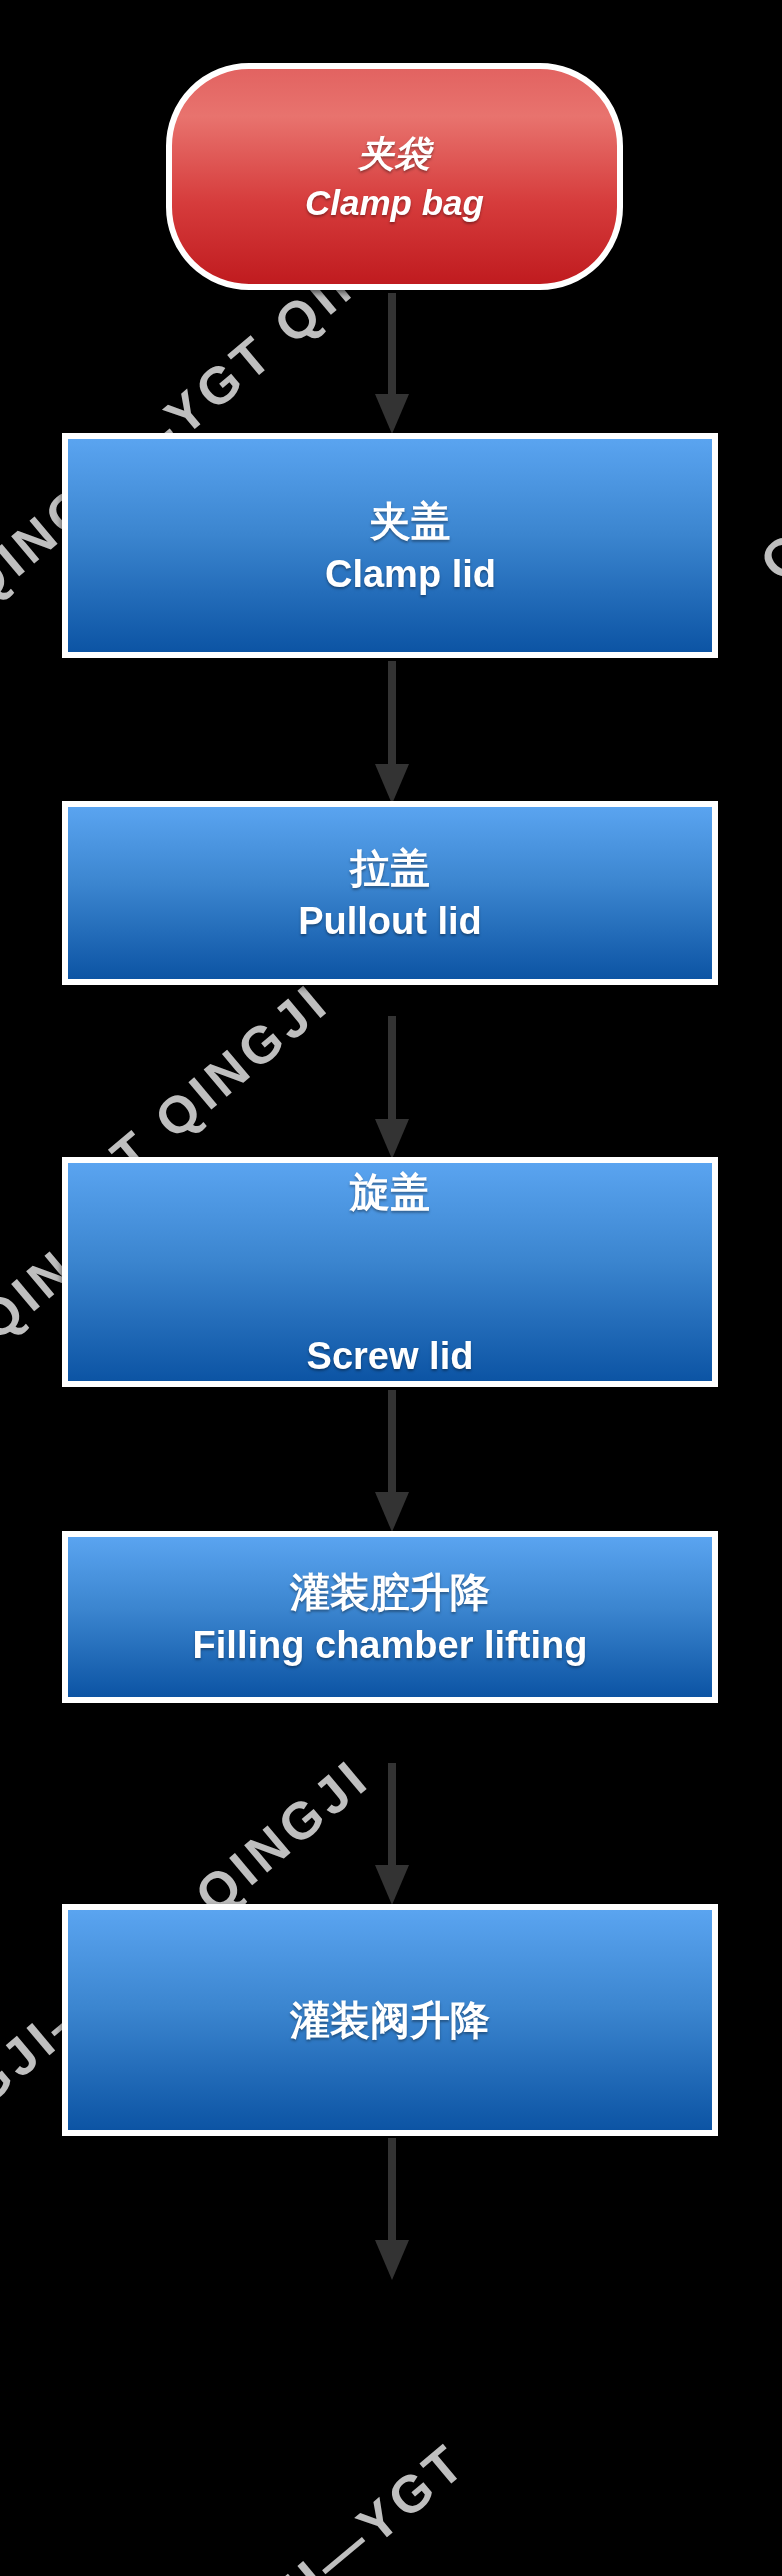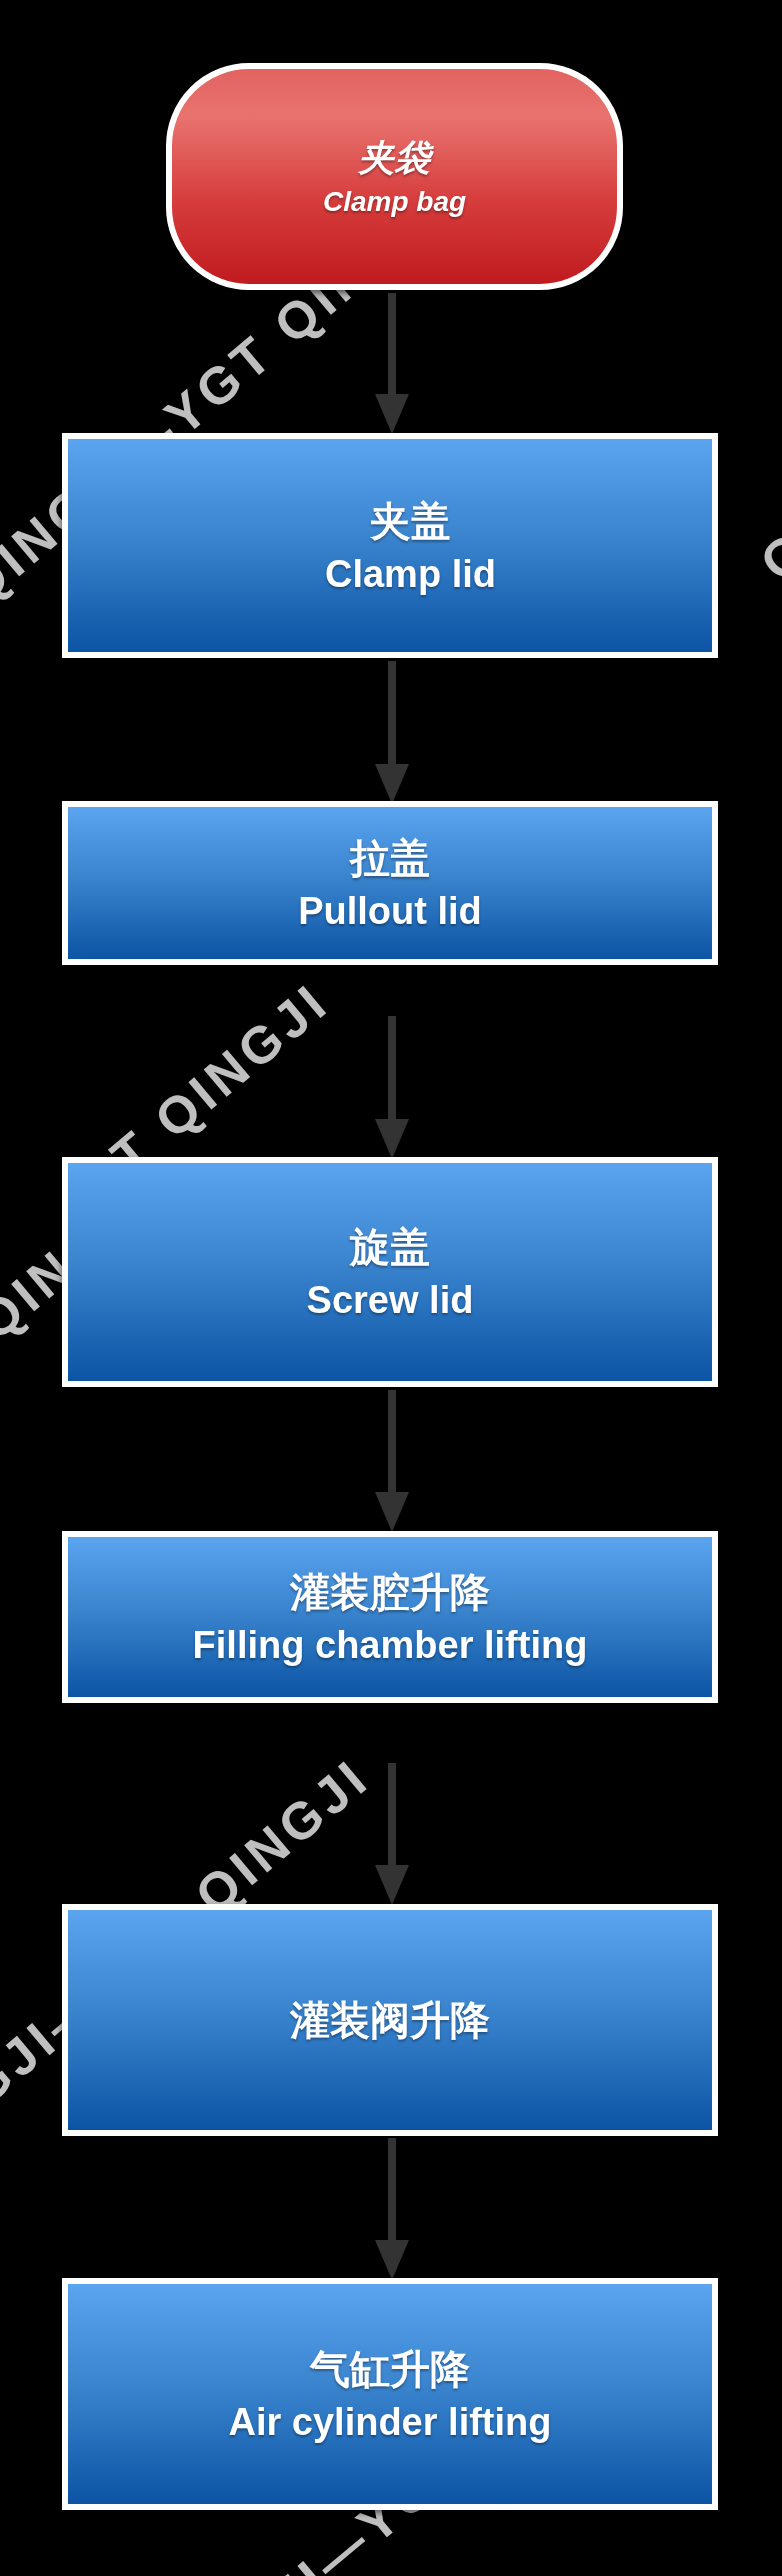--- a/index.html
+++ b/index.html
@@ -47,29 +47,29 @@
   .node .zh{font-size:40px;font-weight:bold;line-height:1.45;}
   .node .en{font-size:38px;font-weight:bold;line-height:1.3;}
   .start{
     left:166px;top:63px;width:457px;height:227px;
     border-radius:83px;
     background:linear-gradient(180deg,#e26361 0%,#e8736e 22%,#d63c3c 62%,#c01b1f 100%);
     box-shadow:0 2.6px 6.9px rgba(0,0,0,0.6);
     font-style:italic;
   }
   .start .zh{font-size:36px;}
-  .start .en{font-size:28px;}
+  .start .en{font-size:35px;}
   .step{
     left:62px;width:656px;
     background:linear-gradient(180deg,#5aa4f0 0%,#3b85cf 45%,#0c54a4 100%);
     box-shadow:0 2.6px 6.9px rgba(0,0,0,0.6);
   }
   .step-1{top:433px;height:225px;padding-left:41px;}
-  .step-2{top:801px;height:164px;}
-  .step-3{top:1157px;height:230px;}
+  .step-2{top:801px;height:184px;}
+  .step-3{top:1157px;height:230px;justify-content:space-between;}
   .step-4{top:1531px;height:172px;}
   .step-5{top:1904px;height:232px;}
   .step-6{top:2278px;height:232px;}
   
   .arrow{position:absolute;z-index:2;left:0;width:782px;}
   .arrow .shaft{
     position:absolute;left:388px;width:7.7px;background:#333333;
   }
   .arrow .head{
     position:absolute;left:375px;width:0;height:0;
@@ -148,19 +148,15 @@
 
   <div class="node step step-5">
     <div class="zh">灌装阀升降</div>
   </div>
 
   <div class="arrow a6">
     <div class="shaft"></div>
     <div class="head"></div>
   </div>
 
-  <div class="node step step-6">
-    <div class="zh">气缸升降</div>
-    <div class="en">Air cylinder lifting</div>
-  </div>
 
 </div>
 
 
 </body></html>

